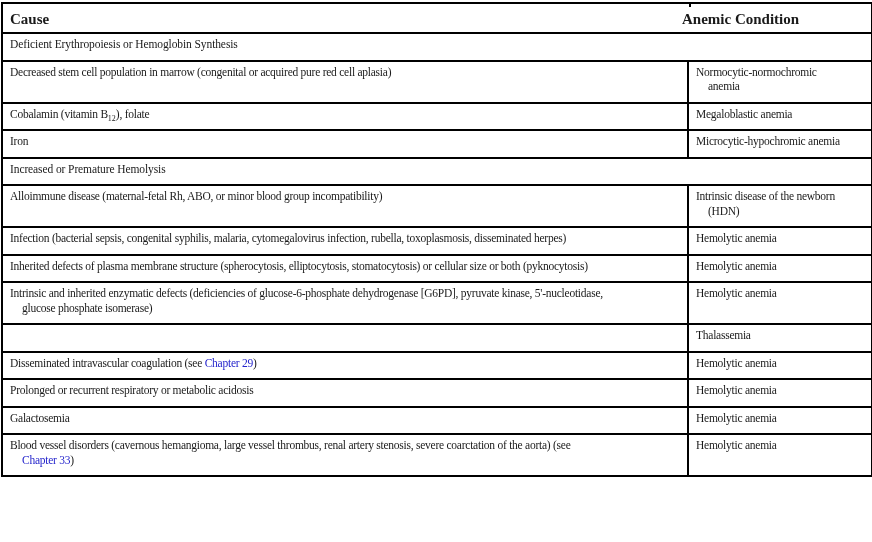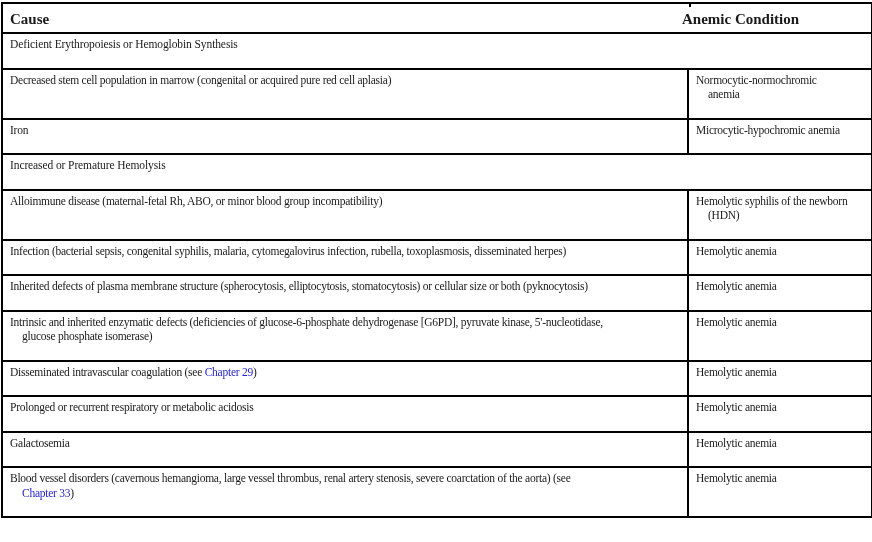--- a/index.html
+++ b/index.html
@@ -16,21 +16,21 @@
     font-family:Liberation Serif, serif;
     font-weight:bold;font-size:15px;color:#1a1a1a;
   }
   .h1{position:absolute;left:7px;top:7px;white-space:nowrap;}
   .h2{position:absolute;left:667px;top:7px;white-space:nowrap;margin-left:12px;}
   .tick{position:absolute;left:686px;top:0;width:2px;height:3px;background:#000000;}
   td.cell{
     font-family:"Liberation Serif","DejaVu Serif",serif;
     font-size:11.5px;line-height:14.5px;letter-spacing:-0.25px;
     color:#1a1a1a;vertical-align:top;
-    padding:3px 4px 16px 19px;text-indent:-12px;
+    padding:3px 4px 8px 19px;text-indent:-12px;
     white-space:pre-wrap;overflow:hidden;
   }
   td.section{letter-spacing:-0.1px;}
   .link{color:#2424cc;cursor:pointer;text-decoration:none;}
   sub{font-size:8px;line-height:0;letter-spacing:0;}
 </style>
 </head>
 <body>
 
 <div class="page">
@@ -51,43 +51,51 @@
     <tbody>
         <tr>
           <td colspan="2" class="cell section">Deficient Erythropoiesis or Hemoglobin Synthesis</td>
         </tr>
         <tr>
           <td class="cell cause">Decreased stem cell population in marrow (congenital or acquired pure red cell aplasia)</td>
           <td class="cell condition">Normocytic-normochromic
 anemia</td>
         </tr>
         <tr>
+          <td class="cell cause">Cobalamin (vitamin B<sub>12</sub>), folate</td>
+          <td class="cell condition">Megaloblastic anemia</td>
+        </tr>
+        <tr>
           <td class="cell cause">Iron</td>
           <td class="cell condition">Microcytic-hypochromic anemia</td>
         </tr>
         <tr>
           <td colspan="2" class="cell section">Increased or Premature Hemolysis</td>
         </tr>
         <tr>
           <td class="cell cause">Alloimmune disease (maternal-fetal Rh, ABO, or minor blood group incompatibility)</td>
-          <td class="cell condition">Hemolytic syphilis of the newborn
+          <td class="cell condition">Intrinsic disease of the newborn
 (HDN)</td>
         </tr>
         <tr>
           <td class="cell cause">Infection (bacterial sepsis, congenital syphilis, malaria, cytomegalovirus infection, rubella, toxoplasmosis, disseminated herpes)</td>
           <td class="cell condition">Hemolytic anemia</td>
         </tr>
         <tr>
           <td class="cell cause">Inherited defects of plasma membrane structure (spherocytosis, elliptocytosis, stomatocytosis) or cellular size or both (pyknocytosis)</td>
           <td class="cell condition">Hemolytic anemia</td>
         </tr>
         <tr>
           <td class="cell cause">Intrinsic and inherited enzymatic defects (deficiencies of glucose-6-phosphate dehydrogenase [G6PD], pyruvate kinase, 5'-nucleotidase,
 glucose phosphate isomerase)</td>
           <td class="cell condition">Hemolytic anemia</td>
+        </tr>
+        <tr>
+          <td class="cell cause"></td>
+          <td class="cell condition">Thalassemia</td>
         </tr>
         <tr>
           <td class="cell cause">Disseminated intravascular coagulation (see <span class="link">Chapter 29</span>)</td>
           <td class="cell condition">Hemolytic anemia</td>
         </tr>
         <tr>
           <td class="cell cause">Prolonged or recurrent respiratory or metabolic acidosis</td>
           <td class="cell condition">Hemolytic anemia</td>
         </tr>
         <tr>

